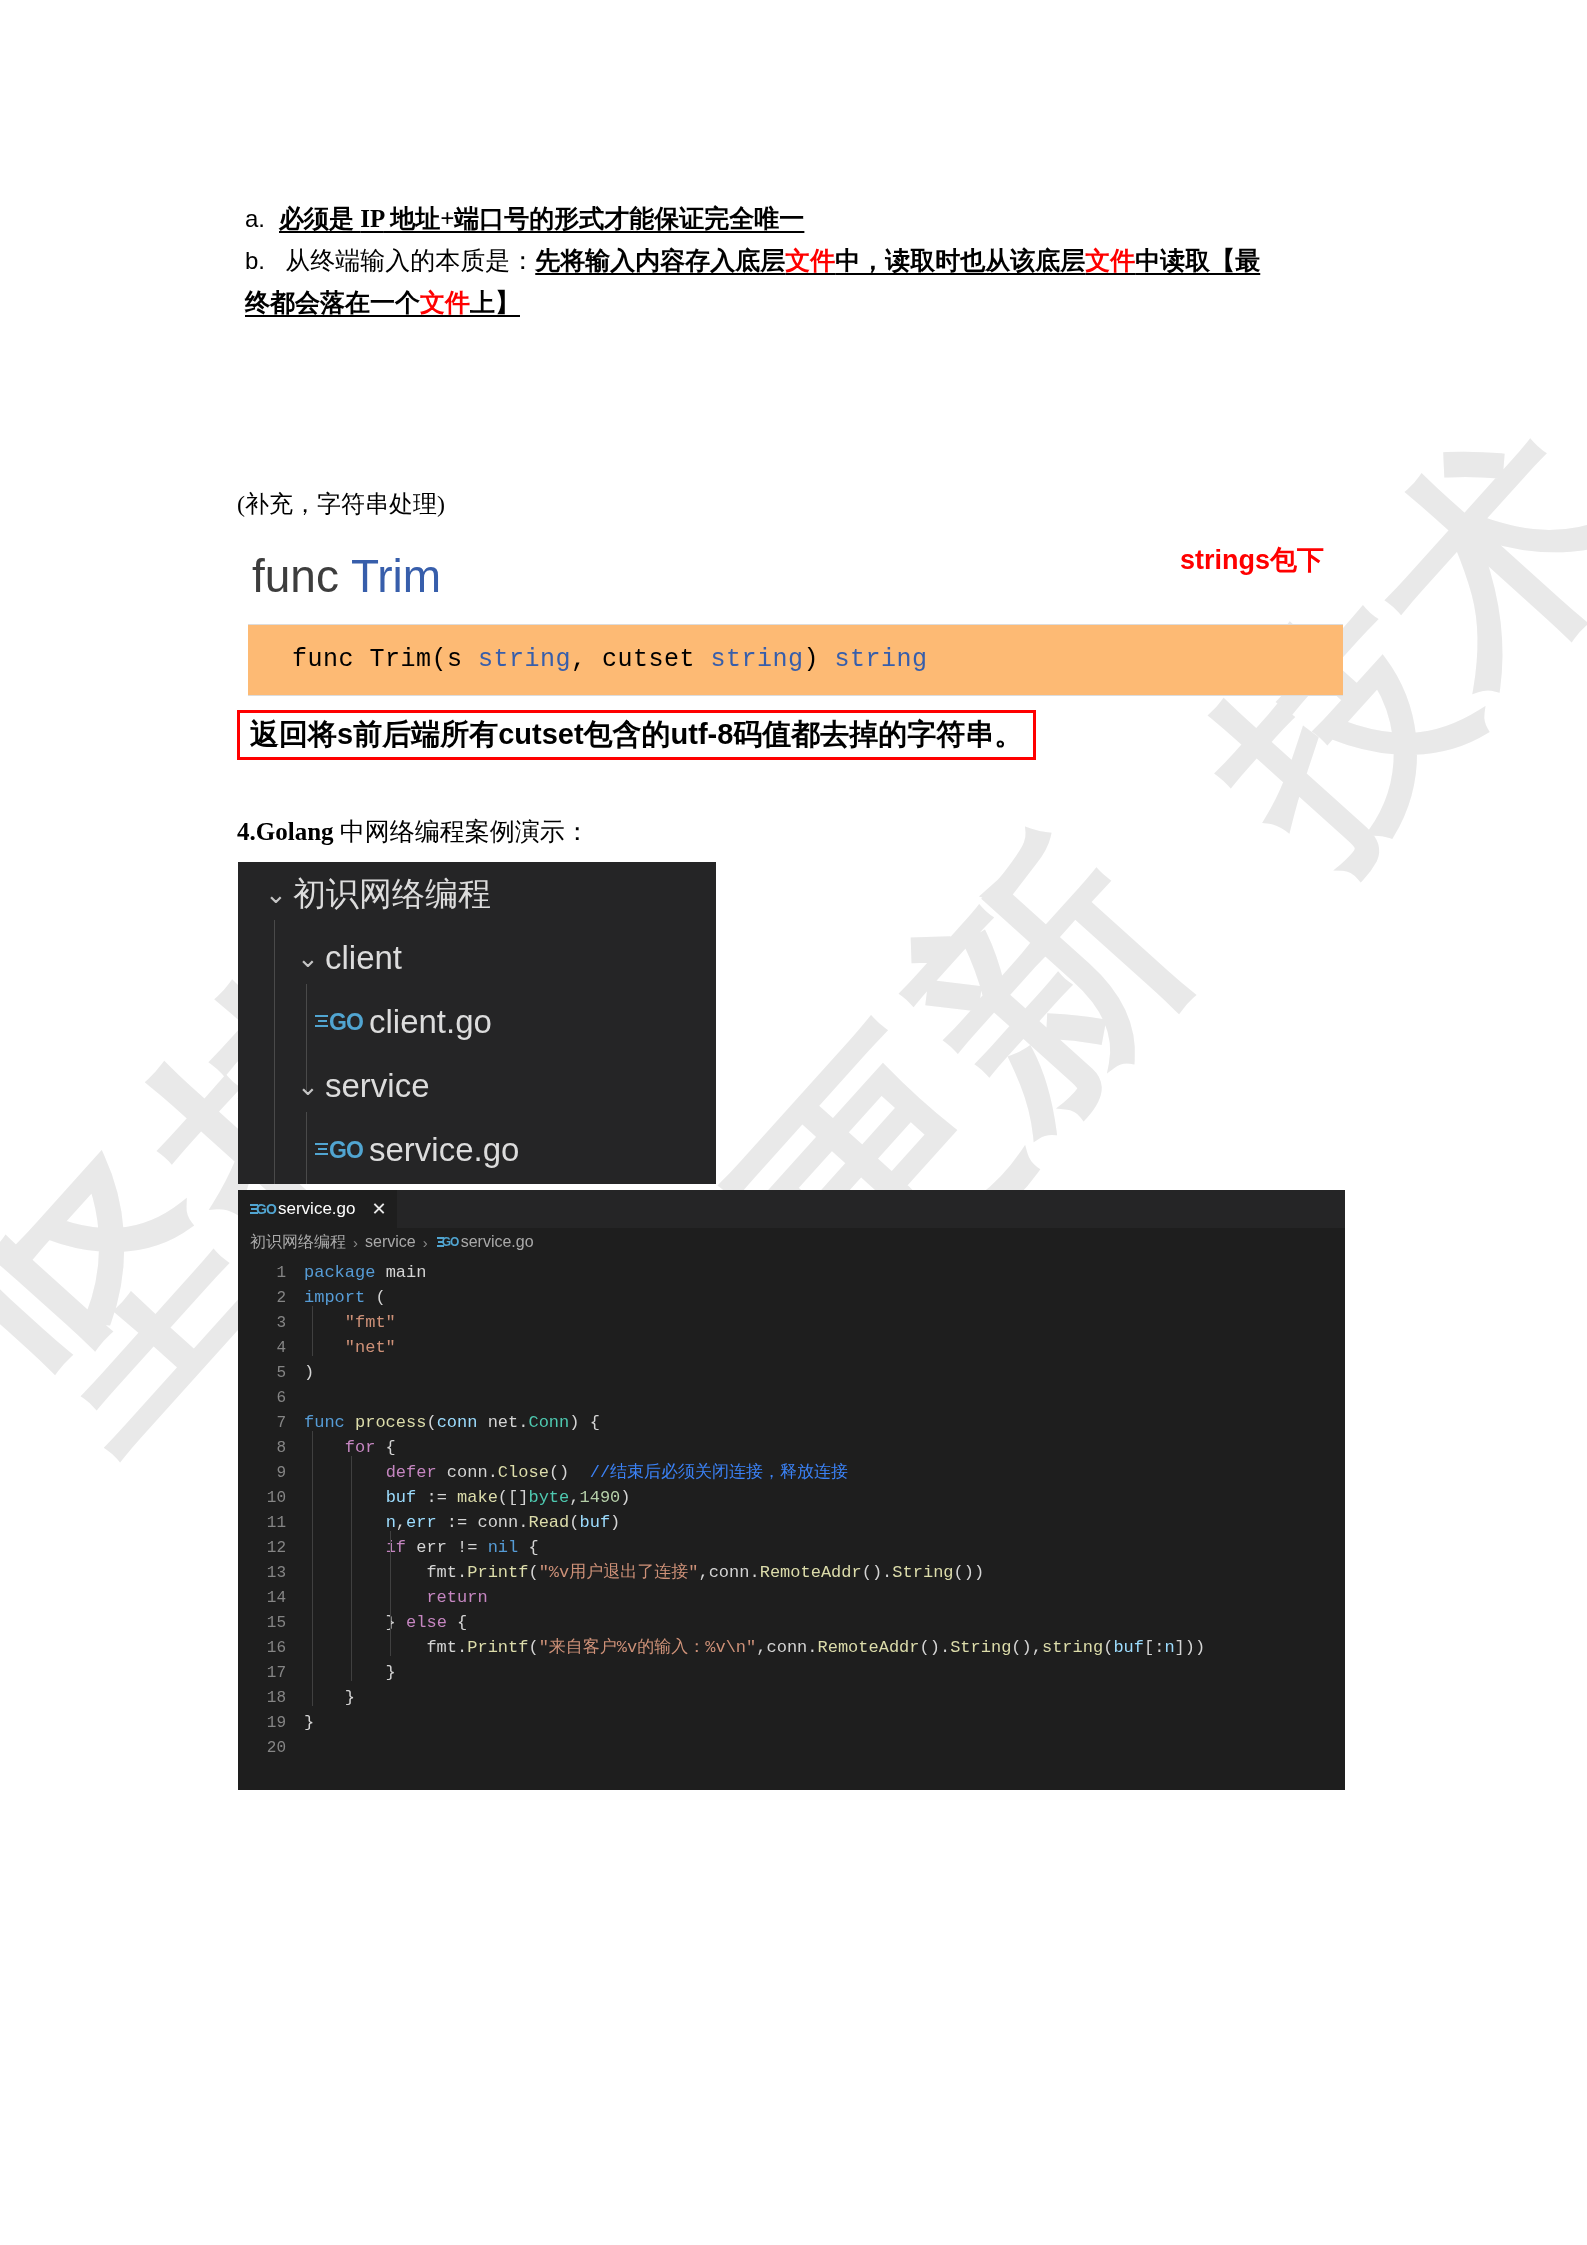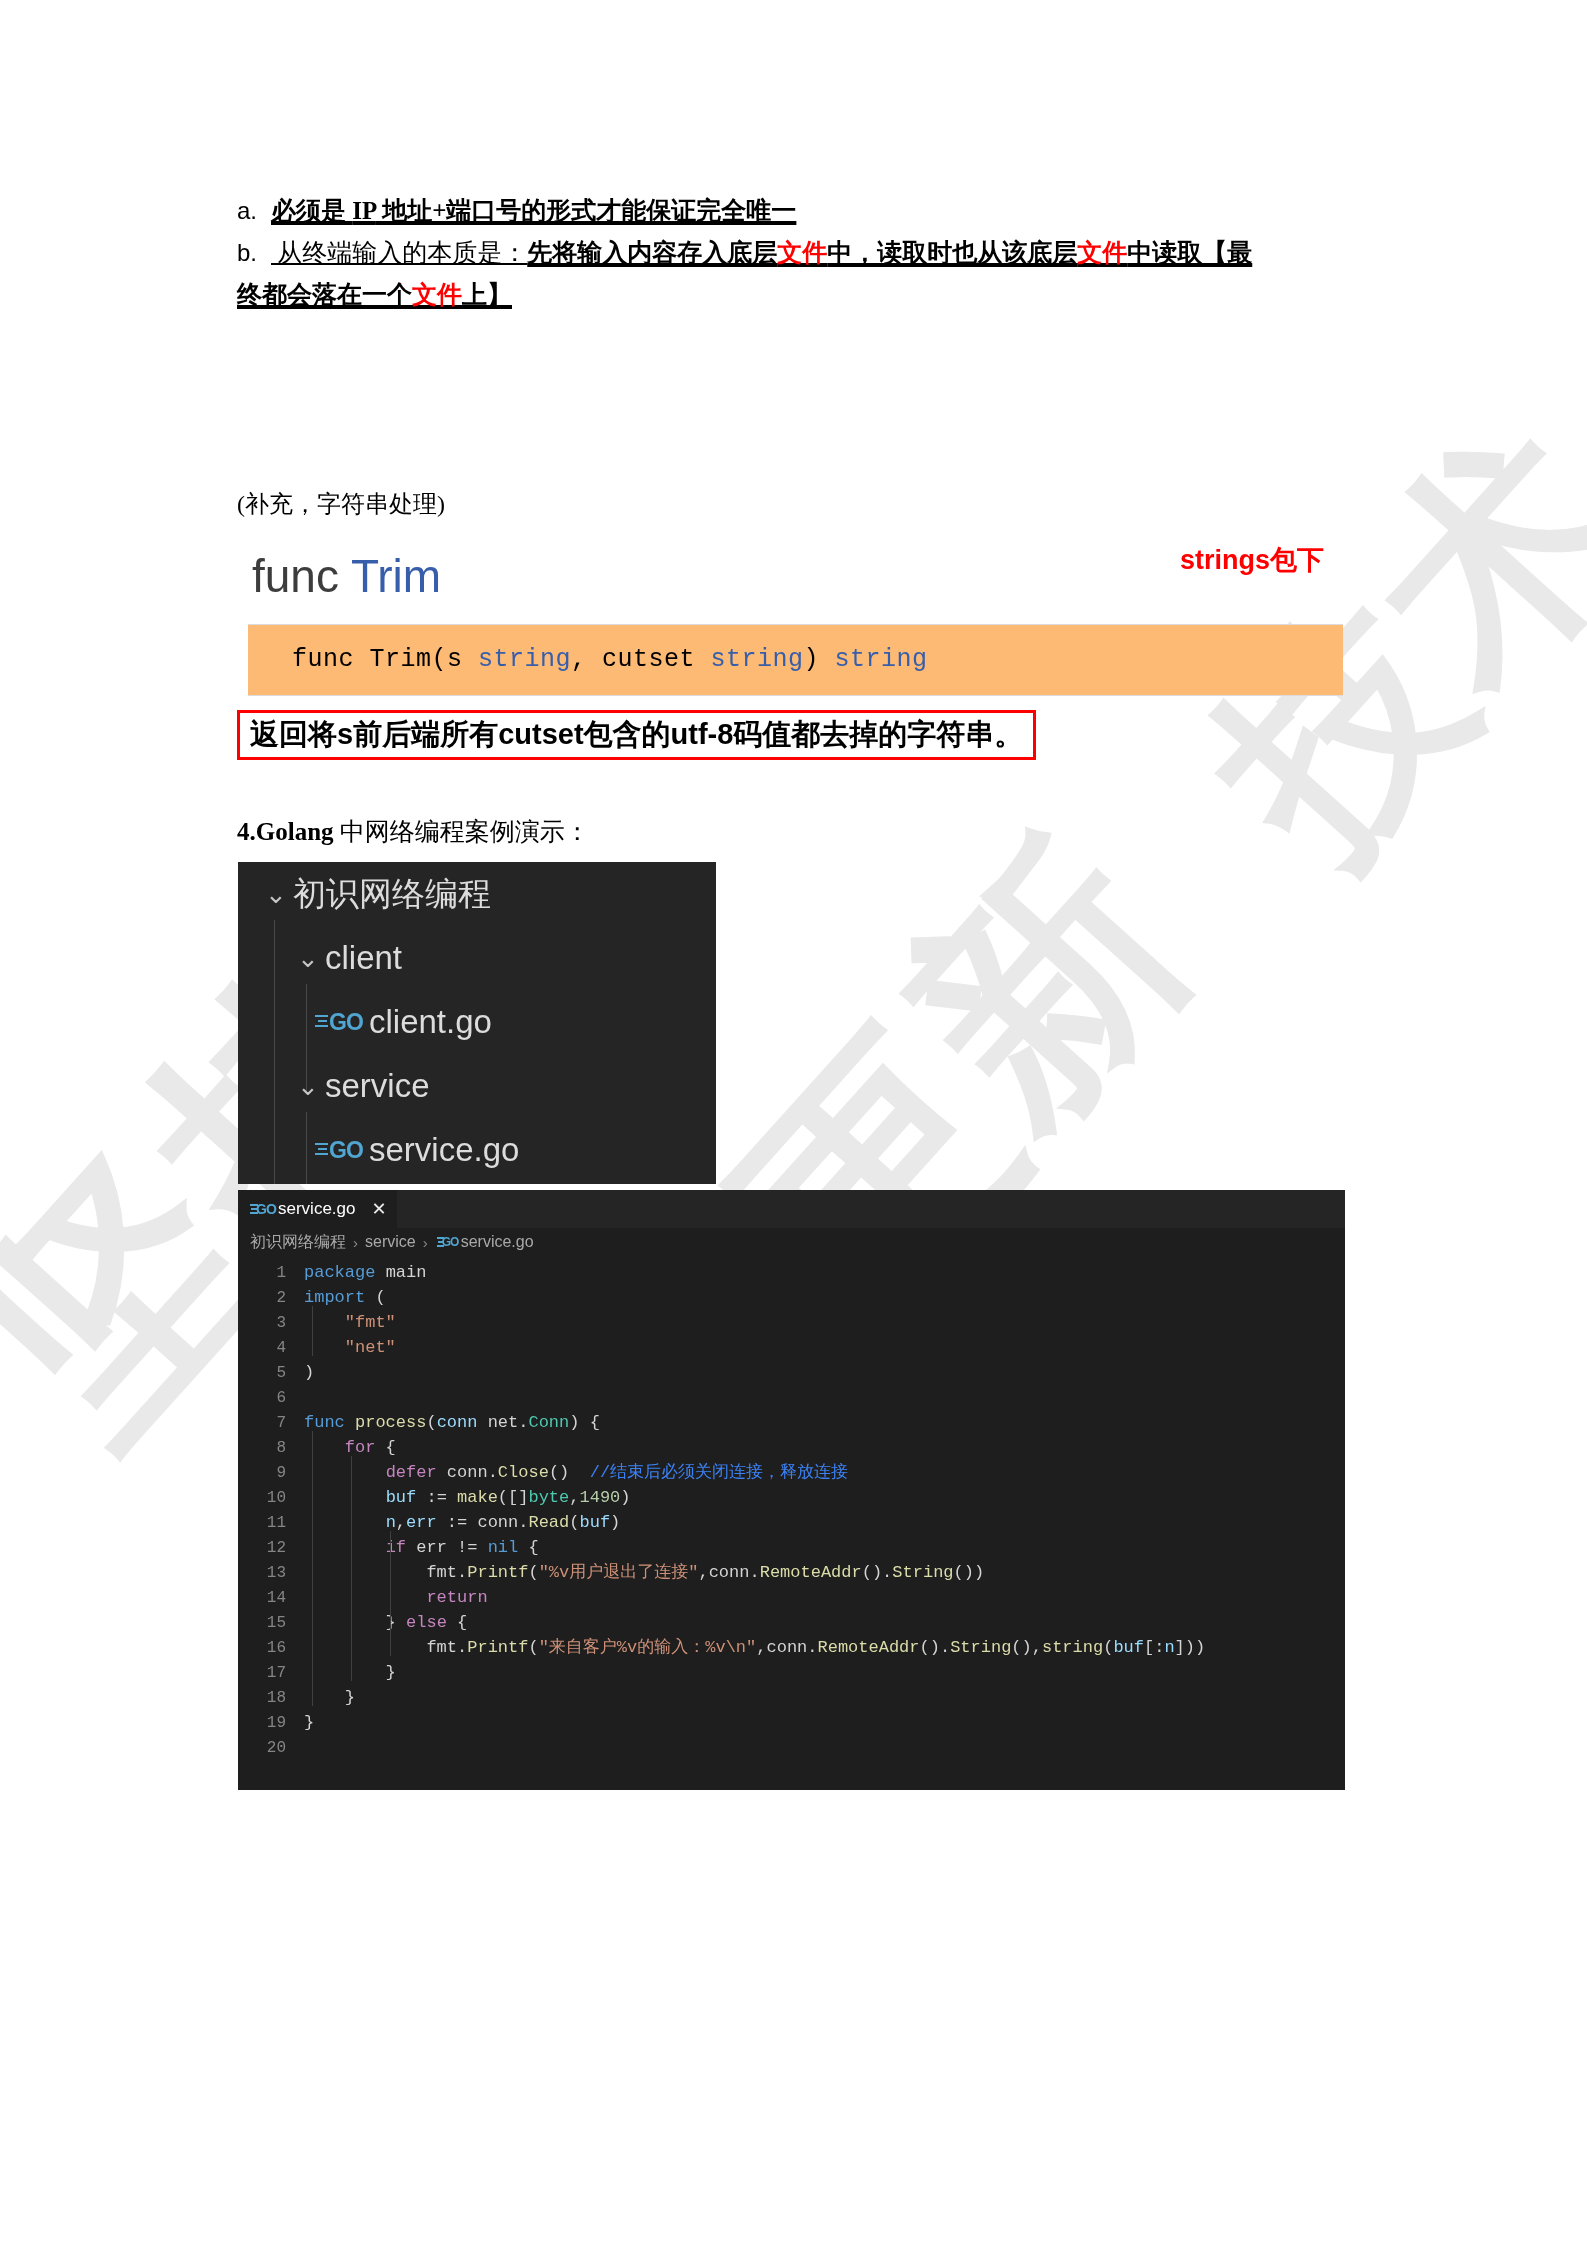--- a/index.html
+++ b/index.html
@@ -63,21 +63,21 @@
   }
 
   .content-col {
     position: absolute;
     left: 237px;
     top: 190px;
     width: 1125px;
   }
 
   
-  .list-block { margin: 0; text-decoration: underline; }
+  .list-block { margin: 8px; }
   .li-row {
     font-size: 25px;
     line-height: 42px;
     color: #000;
     white-space: nowrap;
   }
   .li-marker {
     display: inline-block;
     width: 34px;
     font-family: "Liberation Sans", sans-serif;

